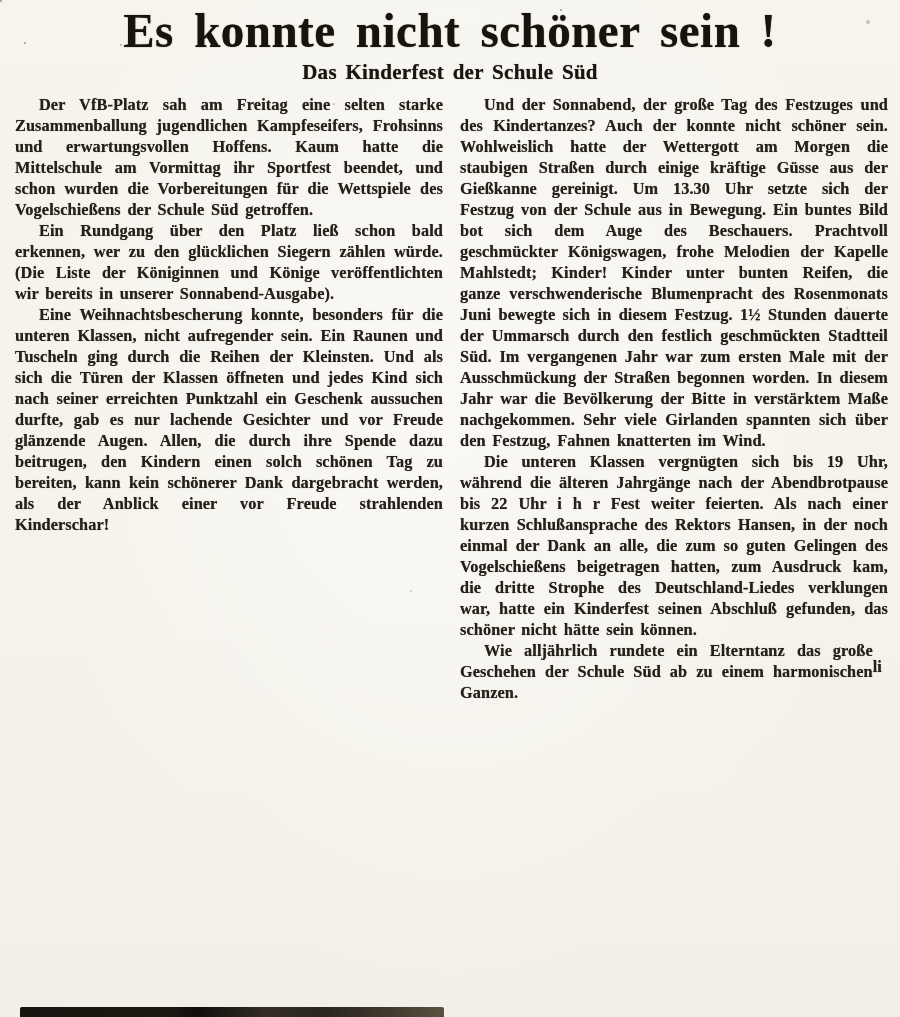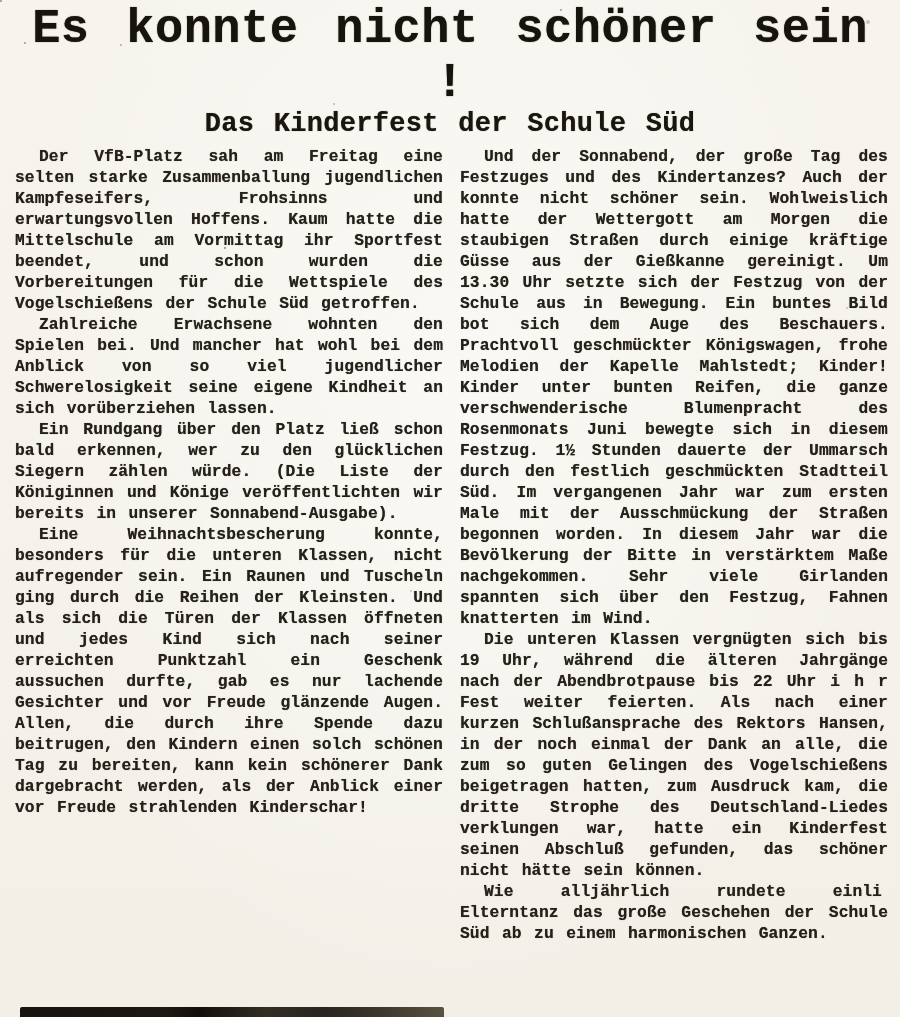--- a/index.html
+++ b/index.html
@@ -11,39 +11,39 @@
     background: #f5f3ec;
   }
   .page {
     position: relative;
     width: 900px;
     height: 1017px;
     background:
       radial-gradient(ellipse at 50% 40%, rgba(255,255,255,0.5), rgba(0,0,0,0) 70%),
       linear-gradient(180deg, #f6f4ed 0%, #f4f2ea 60%, #f2efe7 100%);
     color: #201c16;
-    font-family: Liberation Mono, monospace;
+    font-family: Liberation Serif, serif;
   }
   .headline {
     margin: 0;
     padding-top: 4px;
     text-align: center;
     font-size: 47px;
     line-height: 52px;
     font-weight: bold;
     letter-spacing: 0.5px;
     word-spacing: 8px;
     color: #17130d;
     text-shadow: 0 0 1px rgba(20,16,10,0.75);
     transform: scaleY(1.04);
   }
   .subheadline {
     margin: 3px 0 0 0;
     text-align: center;
-    font-size: 27px;
+    font-size: 21px;
     line-height: 26px;
     font-weight: bold;
     letter-spacing: 0.3px;
     word-spacing: 3px;
     color: #1a160f;
     text-shadow: 0 0 0.8px rgba(20,16,10,0.7);
   }
   .columns {
     display: flex;
     gap: 17px;
@@ -62,20 +62,21 @@
   }
   .col p {
     margin: 0;
     text-indent: 24px;
   }
   .last-line-wrap { position: relative; }
   .initials {
     float: right;
     text-indent: 0;
     padding-right: 6px;
+    margin-top: 16px;
   }
   .bottom-bar {
     position: absolute;
     left: 20px;
     top: 1007px;
     width: 424px;
     height: 12px;
     background: linear-gradient(90deg, #17130e 0%, #1c1812 35%, #120f0b 42%, #332d24 58%, #2a2520 72%, #3e382d 86%, #5a5240 100%);
     border-radius: 2px 2px 0 0;
   }
@@ -104,21 +105,20 @@
   <div class="specks"></div>
 
   <h1 class="headline">Es konnte nicht schöner sein !</h1>
 
   <h2 class="subheadline">Das Kinderfest der Schule Süd</h2>
 
   <div class="columns">
 
     <div class="col">
       <p>Der VfB-Platz sah am Freitag eine selten starke Zusammenballung jugendlichen Kampfeseifers, Frohsinns und erwartungsvollen Hoffens. Kaum hatte die Mittelschule am Vormittag ihr Sportfest beendet, und schon wurden die Vorbereitungen für die Wettspiele des Vogelschießens der Schule Süd getroffen.</p>
-      <p>Zahlreiche Erwachsene wohnten den Spielen bei. Und mancher hat wohl bei dem Anblick von so viel jugendlicher Schwerelosigkeit seine eigene Kindheit an sich vorüberziehen lassen.</p>
       <p>Ein Rundgang über den Platz ließ schon bald erkennen, wer zu den glücklichen Siegern zählen würde. (Die Liste der Königinnen und Könige veröffentlichten wir bereits in unserer Sonnabend-Ausgabe).</p>
       <p>Eine Weihnachtsbescherung konnte, besonders für die unteren Klassen, nicht aufregender sein. Ein Raunen und Tuscheln ging durch die Reihen der Kleinsten. Und als sich die Türen der Klassen öffneten und jedes Kind sich nach seiner erreichten Punktzahl ein Geschenk aussuchen durfte, gab es nur lachende Gesichter und vor Freude glänzende Augen. Allen, die durch ihre Spende dazu beitrugen, den Kindern einen solch schönen Tag zu bereiten, kann kein schönerer Dank dargebracht werden, als der Anblick einer vor Freude strahlenden Kinderschar!</p>
     </div>
 
     <div class="col">
       <p>Und der Sonnabend, der große Tag des Festzuges und des Kindertanzes? Auch der konnte nicht schöner sein.  Wohlweislich hatte der Wettergott am Morgen die staubigen Straßen durch einige kräftige Güsse aus der Gießkanne gereinigt. Um 13.30 Uhr setzte sich der Festzug von der Schule aus in Bewegung. Ein buntes Bild bot sich dem Auge des Beschauers. Prachtvoll geschmückter Königswagen, frohe Melodien der Kapelle Mahlstedt; Kinder!  Kinder unter bunten Reifen, die ganze verschwenderische Blumenpracht des Rosenmonats Juni bewegte sich in diesem Festzug. 1½ Stunden dauerte der Ummarsch durch den festlich geschmückten Stadtteil Süd. Im vergangenen Jahr war zum ersten Male mit der Ausschmückung der Straßen begonnen worden. In diesem Jahr war die Bevölkerung der Bitte in verstärktem Maße nachgekommen.  Sehr viele Girlanden spannten sich über den Festzug, Fahnen knatterten im Wind.</p>
       <p>Die unteren Klassen vergnügten sich bis 19 Uhr, während die älteren Jahrgänge nach der Abendbrotpause bis 22 Uhr i h r Fest weiter feierten.  Als nach einer kurzen Schlußansprache des Rektors Hansen, in der noch einmal der Dank an alle, die zum so guten Gelingen des Vogelschießens beigetragen hatten, zum Ausdruck kam, die dritte Strophe des Deutschland-Liedes verklungen war, hatte ein Kinderfest seinen Abschluß gefunden, das schöner nicht hätte sein können.</p>
       <p class="last-line-wrap"><span class="initials">li</span><span>Wie alljährlich rundete ein Elterntanz das große Geschehen der Schule Süd ab zu einem harmonischen Ganzen.</span></p>
     </div>
 

